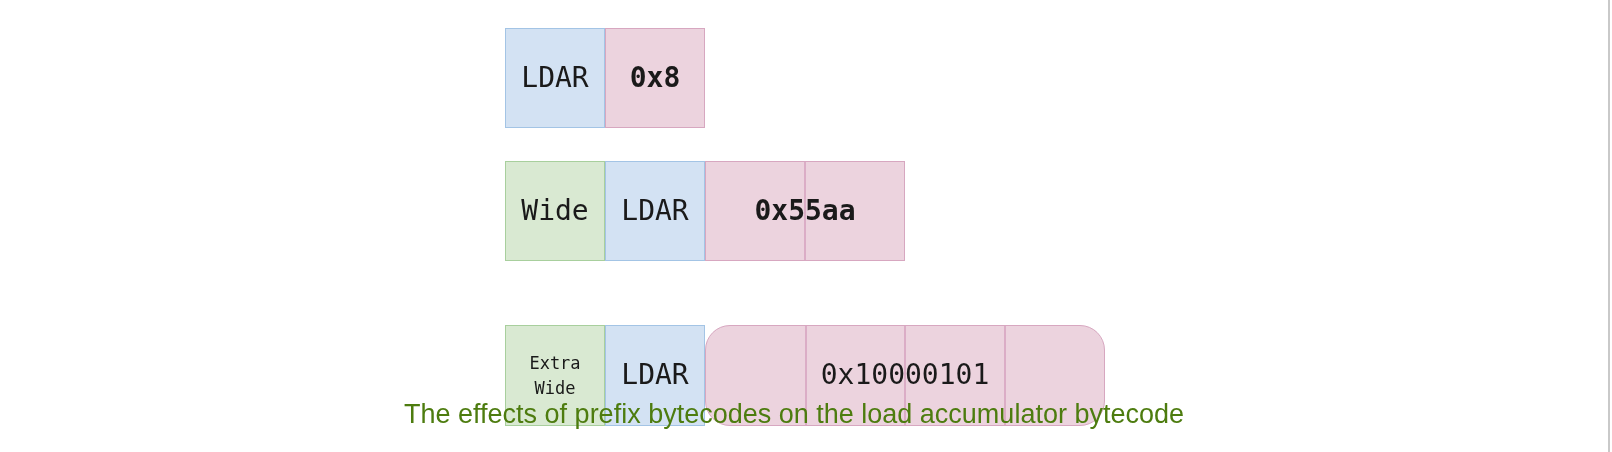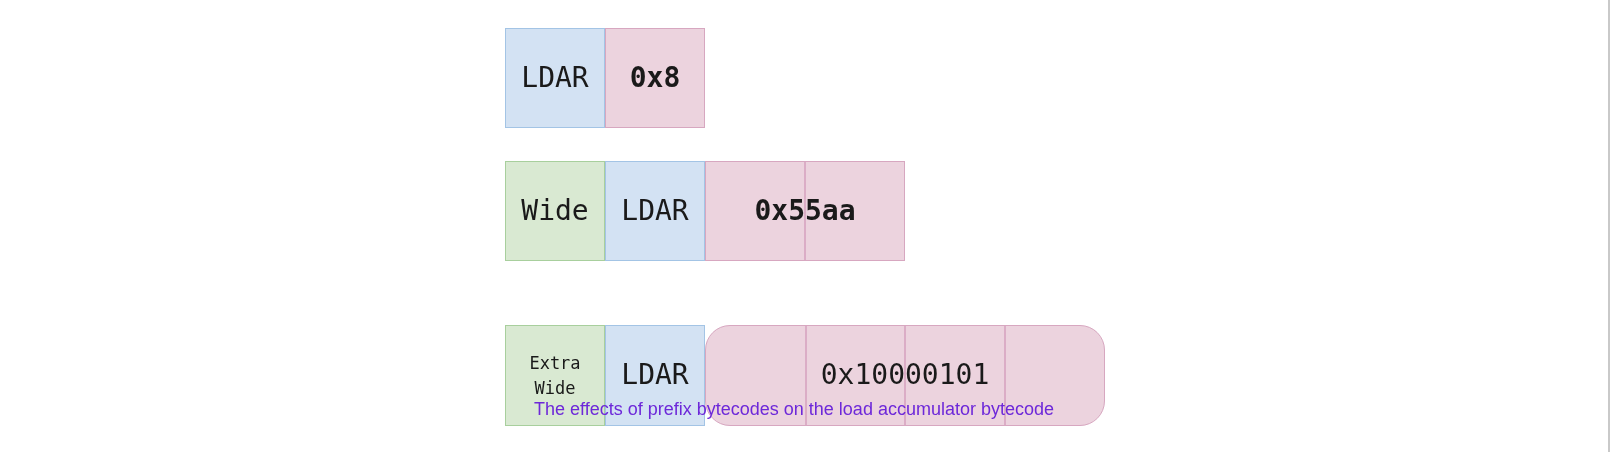--- a/index.html
+++ b/index.html
@@ -58,23 +58,23 @@
   }
   .label.small { font-size: 17px; }
 
   
   .caption {
     position: absolute;
     top: 400px;
     left: 794px;
     transform: translateX(-50%);
     font-family: "Liberation Sans", sans-serif;
-    font-size: 18px;
+    font-size: 27px;
     line-height: 1.1;
-    color: #6d28d9;
+    color: #4d7c0f;
     white-space: nowrap;
   }
 
   
   .right-border {
     position: absolute;
     left: 1608px;
     top: 0;
     width: 2px;
     height: 452px;

